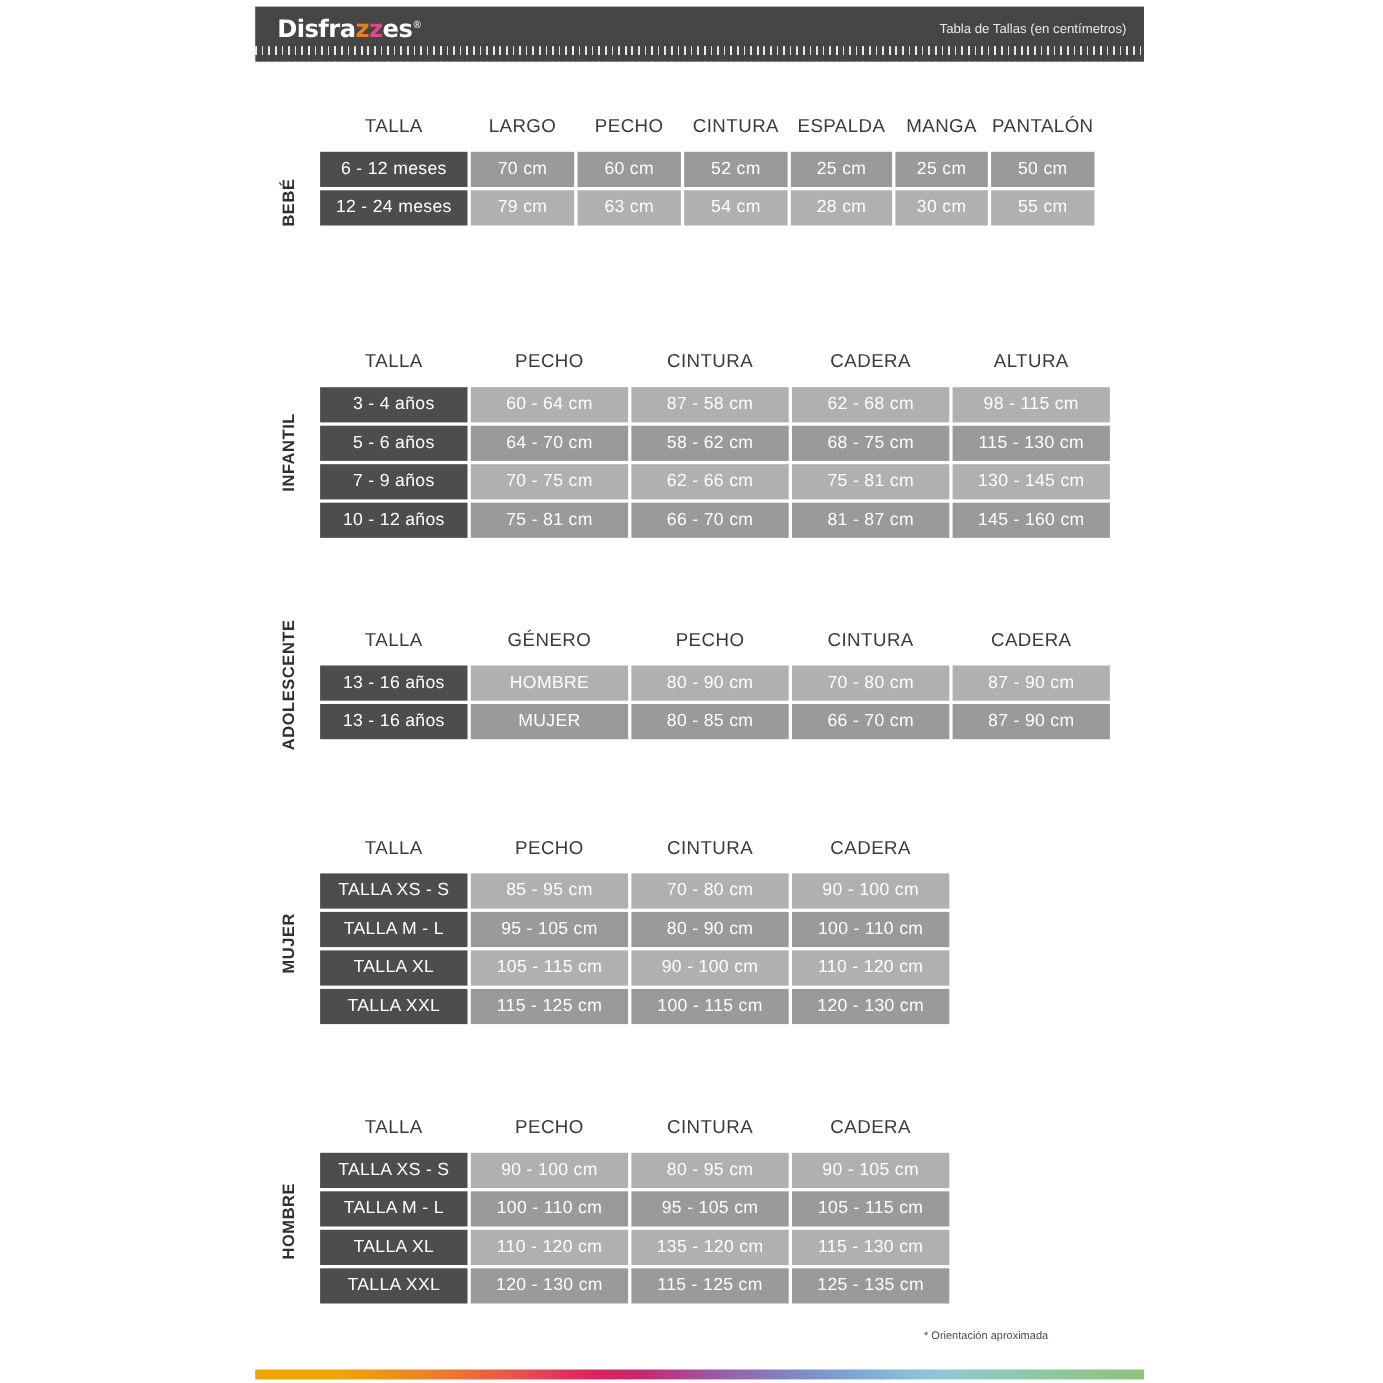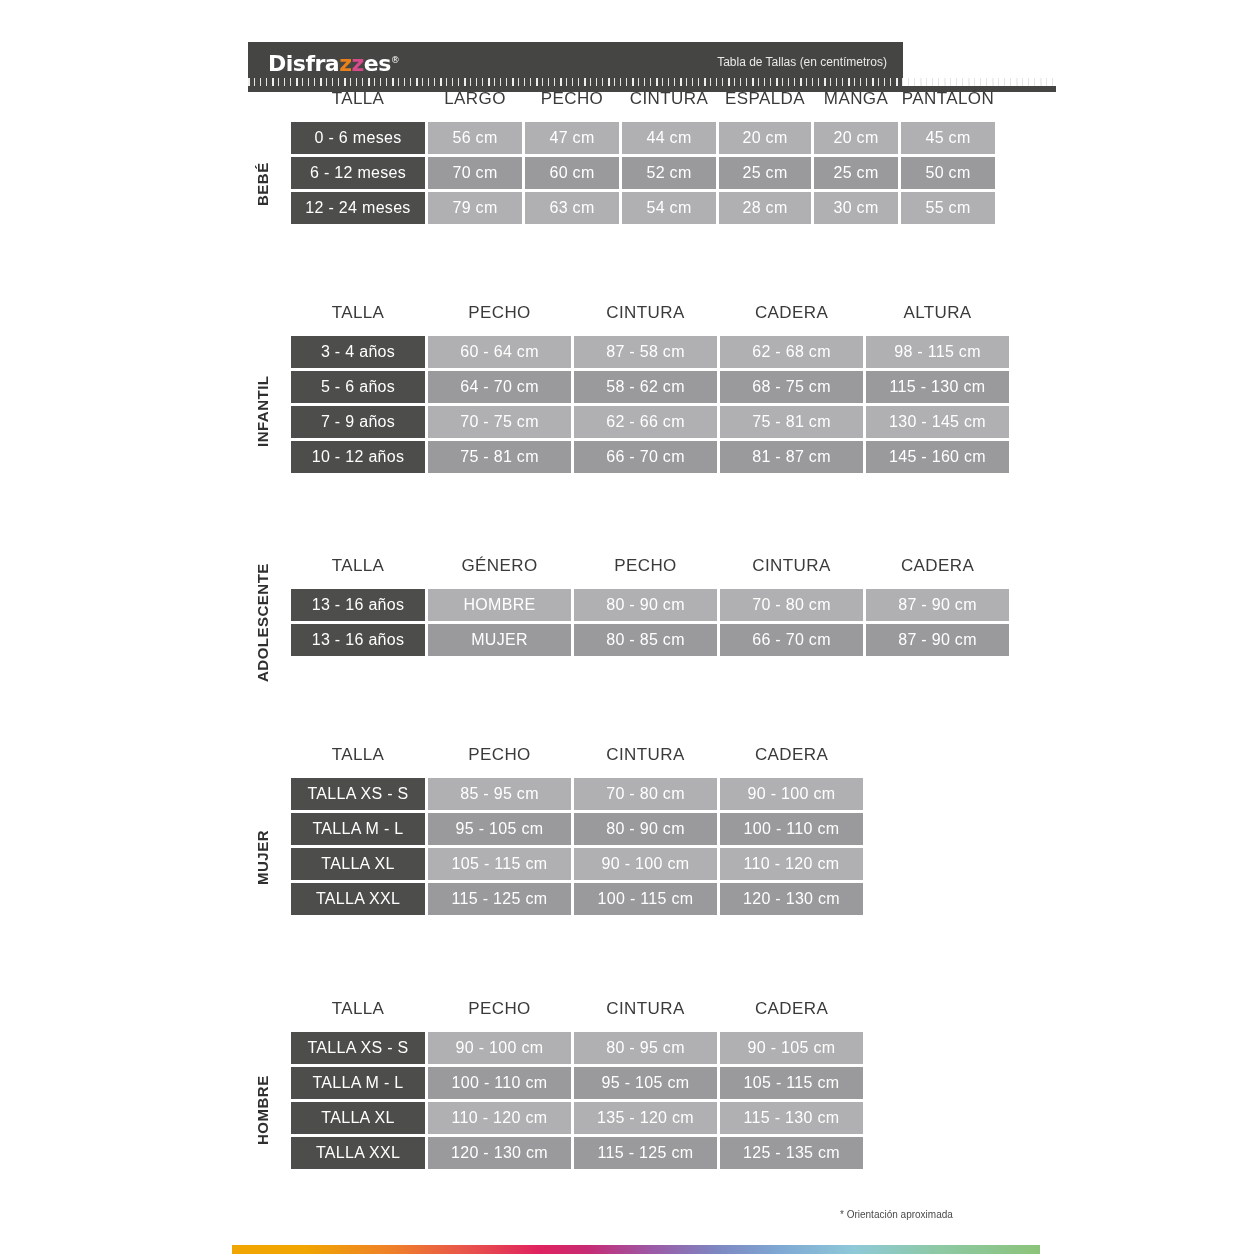--- a/index.html
+++ b/index.html
@@ -8,23 +8,22 @@
     background:#ffffff;
     font-family:"Liberation Sans","DejaVu Sans",sans-serif;
     position:relative;
     overflow:hidden;
     -webkit-font-smoothing:antialiased;
   }
   .sheet{position:absolute;left:0;top:0;width:1257px;height:1257px;}
 
   
   .header{
-    position:absolute;left:248px;top:6px;width:655px;height:50px;
+    position:absolute;left:232px;top:6px;width:808px;height:50px;
     background:#454543;
-    margin-top:36px;
   }
   .brand{
     position:absolute;left:20px;top:9px;
     font-size:22px;font-weight:bold;color:#ffffff;
     letter-spacing:-0.5px;
     font-family:"DejaVu Sans",sans-serif;
   }
   .brand .z1{color:#e8811c;}
   .brand .z2{color:#d84a8c;}
   .brand .reg{font-size:9px;vertical-align:super;color:#ffffff;font-weight:normal;}
@@ -47,21 +46,21 @@
   }
   .ruler-long{
     position:absolute;left:0;bottom:0;width:808px;height:14px;
     background:
       repeating-linear-gradient(to right,
         #efefed 0px,#efefed 1.6px,
         rgba(0,0,0,0) 1.6px,rgba(0,0,0,0) 24px);
   }
 
   
-  .block{position:absolute;}
+  .block{position:absolute;margin-top:16px;}
   .side-label{
     position:absolute;
     writing-mode:vertical-rl;
     transform:rotate(180deg);
     font-size:15px;font-weight:bold;color:#2f2f2f;
     letter-spacing:0.5px;
     text-align:center;
     white-space:nowrap;
   }
   table.sz{border-collapse:separate;border-spacing:3px 3px;}
@@ -133,29 +132,20 @@
               <th>LARGO</th>
               <th>PECHO</th>
               <th>CINTURA</th>
               <th>ESPALDA</th>
               <th>MANGA</th>
               <th>PANTALÓN</th>
             </tr>
           </thead>
           <tbody>
             <tr>
-              <td class="lbl">0 - 6 meses</td>
-              <td class="v-a">56 cm</td>
-              <td class="v-a">47 cm</td>
-              <td class="v-a">44 cm</td>
-              <td class="v-a">20 cm</td>
-              <td class="v-a">20 cm</td>
-              <td class="v-a">45 cm</td>
-            </tr>
-            <tr>
               <td class="lbl">6 - 12 meses</td>
               <td class="v-b">70 cm</td>
               <td class="v-b">60 cm</td>
               <td class="v-b">52 cm</td>
               <td class="v-b">25 cm</td>
               <td class="v-b">25 cm</td>
               <td class="v-b">50 cm</td>
             </tr>
             <tr>
               <td class="lbl">12 - 24 meses</td>

